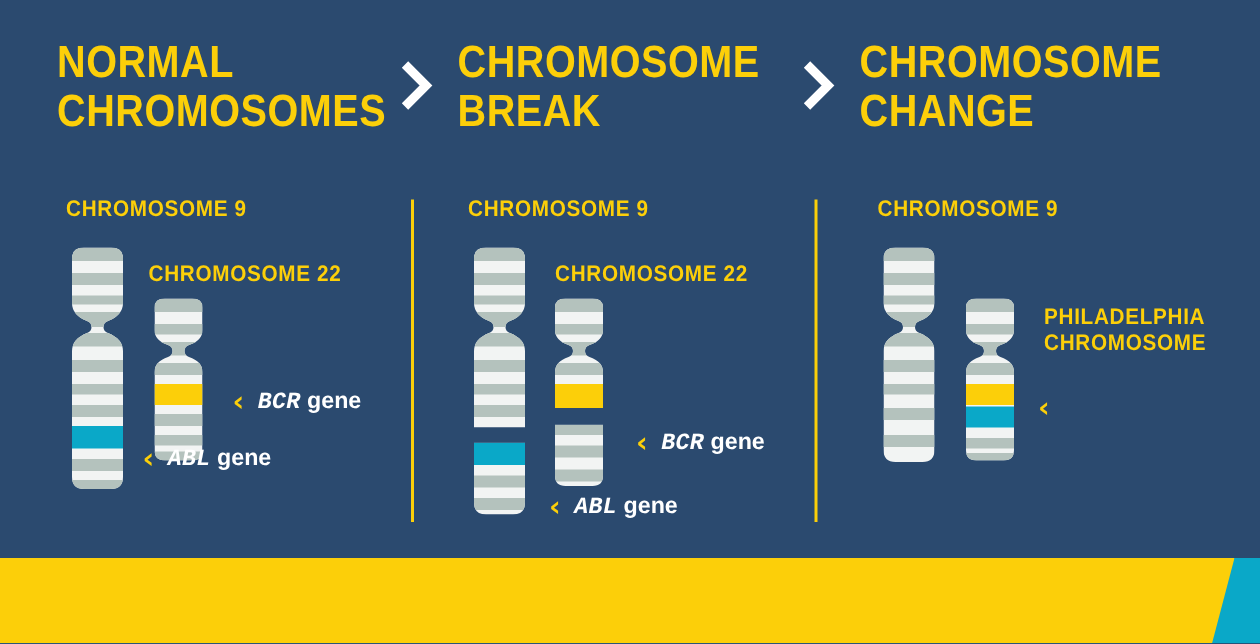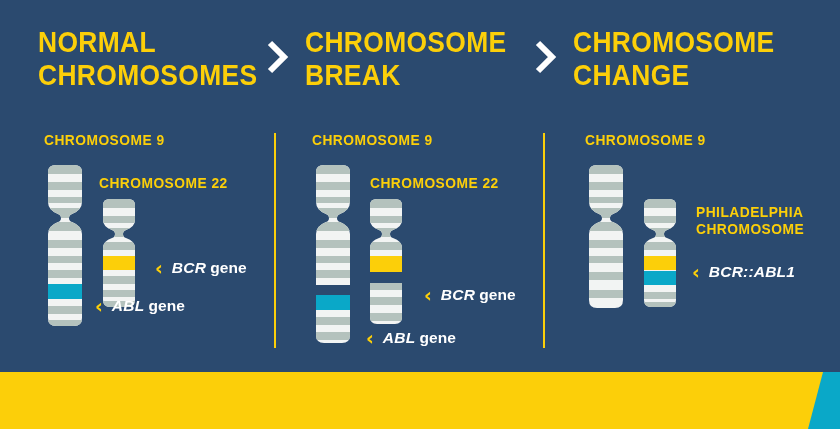--- a/index.html
+++ b/index.html
@@ -79,21 +79,21 @@
   }
   .gene-text {
     color: #ffffff;
     font-family: "Liberation Sans", sans-serif;
     font-weight: 700;
     font-size: 15.5px;
     line-height: 19px;
   }
   .gene-text .gname {
     font-style: italic;
-    font-family: Liberation Sans, sans-serif;
+    font-family: Liberation Mono, monospace;
     letter-spacing: 0.2px;
     text-align: right;
   }
   .gene-text .gsuffix {
     font-style: normal;
   }
   .gene-text .line2 {
     display: block;
     font-style: normal;
   }
@@ -365,19 +365,19 @@
         <rect x="0" y="58" width="40" height="14" fill="#fccf09"></rect>
         <rect x="0" y="73" width="40" height="14" fill="#0aa8c8"></rect>
         <rect x="0" y="94" width="40" height="7" fill="#b4c2bd"></rect>
         <rect x="0" y="104" width="40" height="6" fill="#b4c2bd"></rect>
       </g>
     </svg>
   </div>
 
   <div class="gene-callout" style="left:692px; top:262px;">
     <span class="chev">‹</span>
-    <span class="gene-text"><span class="gname">BCR::ABL1</span></span>
+    <span class="gene-text"></span>
   </div>
 
   <div class="bottom-cyan"></div>
   <div class="bottom-yellow"></div>
 
 </div>
 
 </body></html>

